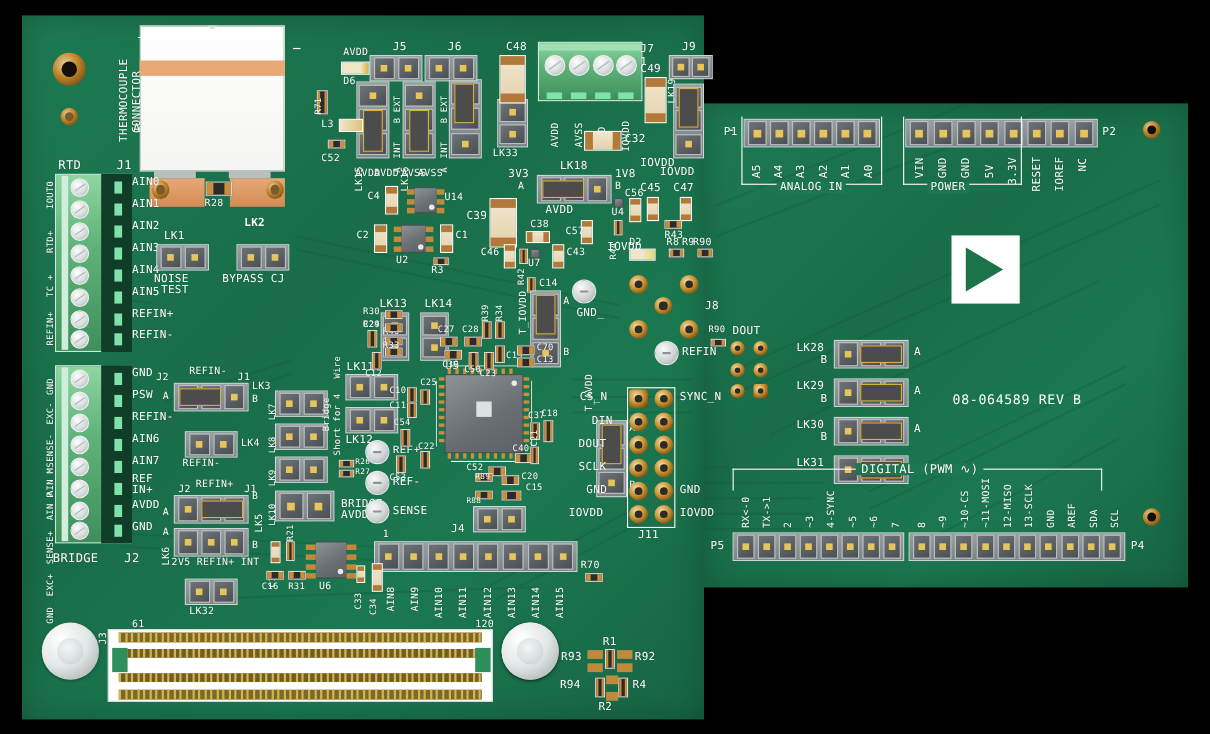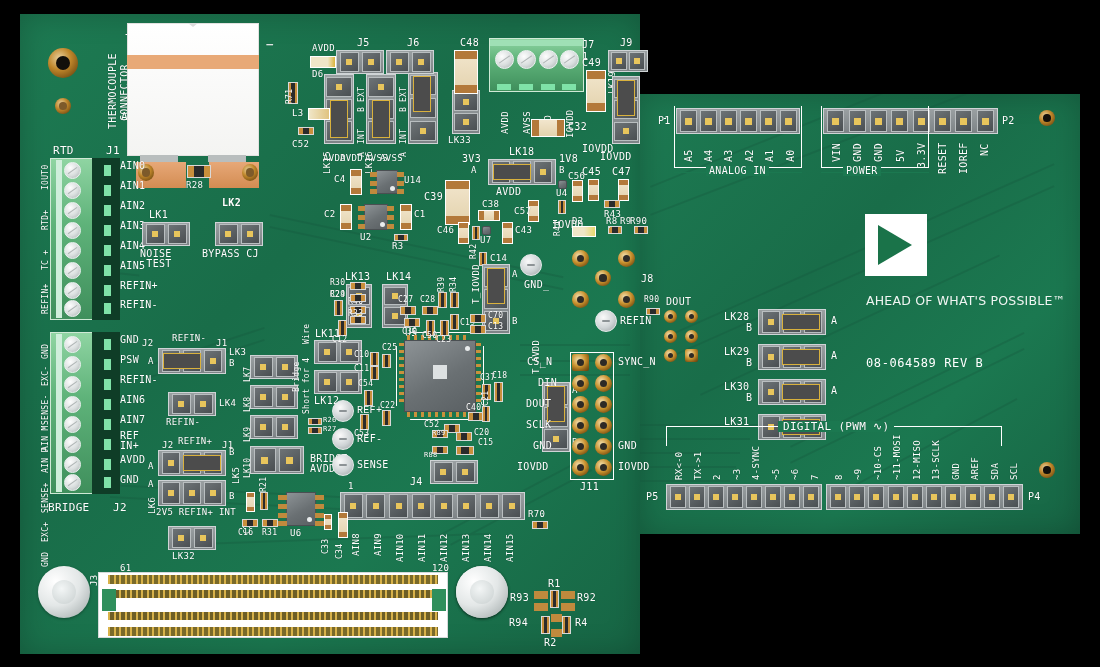--- a/index.html
+++ b/index.html
@@ -296,21 +296,20 @@
     </div>
     <span class="slk s10" style="left:84px;top:323px;">LK31</span>
     <span class="slk s10" style="left:106px;top:334px;"></span>
     <span class="slk s10" style="left:191px;top:327px;"></span>
 
     <div class="adlogo" style="left:225px;top:120px;">
       <div class="adtri"></div>
       <div class="adwords">
       </div>
     </div>
-    <span class="adtag" style="left:226px;top:199px;">AHEAD OF WHAT'S POSSIBLE™</span>
     <span class="revno" style="left:226px;top:262px;">08-064589   REV B</span>
 
     <div class="boxline noTop" style="left:24px;top:24px;width:0;height:0;"></div>
     <div style="position:absolute;left:26px;top:332px;width:336px;height:1px;background:#fff;"></div>
     <div style="position:absolute;left:26px;top:332px;width:1px;height:20px;background:#fff;"></div>
     <div style="position:absolute;left:361px;top:332px;width:1px;height:20px;background:#fff;"></div>
     <span class="slk s11" style="left:138px;top:327px;background:#1b7850;padding:0 5px;">DIGITAL (PWM ∿)</span>
 
     <div class="hdr" style="left:26px;top:390px;width:156px;height:26px;">
       <div class="pin" style="width:16px;height:22px;">

